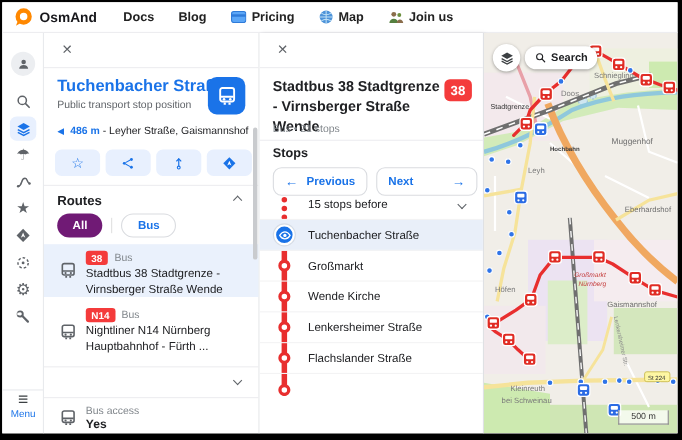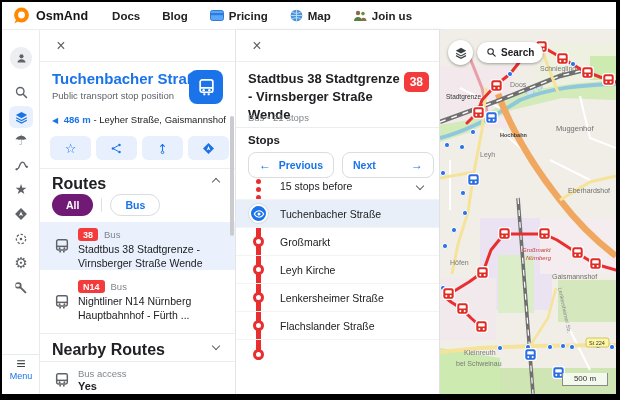--- a/index.html
+++ b/index.html
@@ -32,21 +32,21 @@
 
   
   .p1-title{position:absolute;left:12px;top:40px;font-size:15px;font-weight:bold;color:#1a73e8;}
   .p1-sub{position:absolute;left:12px;top:60px;font-size:9.5px;color:#5f6368;}
   .p1-busbtn{position:absolute;right:12px;top:40px;width:34px;height:34px;border-radius:8px;background:#1a73e8;display:flex;align-items:center;justify-content:center;color:#fff;cursor:pointer;}
   .bearing{position:absolute;left:12px;top:84px;width:178px;font-size:9.5px;color:#202124;white-space:nowrap;overflow:hidden;}
   .bearing .tri{color:#1a73e8;font-size:8px;margin-right:3px;}
   .bearing .dist{color:#1a73e8;font-weight:bold;}
   .actions{position:absolute;left:10px;top:106px;display:flex;gap:5px;}
   .act-btn{width:41px;height:24px;border-radius:6px;background:#e8f0fe;display:flex;align-items:center;justify-content:center;color:#1a73e8;cursor:pointer;font-size:13px;}
-  .sec-head{position:absolute;left:12px;font-size:16px;font-weight:bold;color:#202124;}
+  .sec-head{position:absolute;left:12px;font-size:12px;font-weight:bold;color:#202124;}
   .chev{display:inline-block;width:6px;height:6px;border-right:1.8px solid #5f6368;border-bottom:1.8px solid #5f6368;}
   .chev-up{transform:rotate(-135deg);} .chev-dn{transform:rotate(45deg);}
   .chips{position:absolute;left:12px;top:164px;display:flex;align-items:center;gap:8px;}
   .chip{height:22px;padding:0 14px;border-radius:12px;display:flex;align-items:center;font-size:10.5px;font-weight:bold;cursor:pointer;}
   .chip.on{background:#701a75;color:#fff;}
   .chip.off{background:#fff;color:#1a73e8;border:1px solid #dadce0;}
   .vsep{width:1px;height:14px;background:#e0e0e0;}
   .ritem{position:absolute;left:0;right:0;cursor:pointer;}
   .ritem.sel{background:#eaf1fc;}
   .ritem .bus-ic{position:absolute;left:14px;top:50%;margin-top:-8px;color:#5f6368;}
@@ -303,21 +303,20 @@
             <use href="#ic-bus"></use>
           </svg>
       <div class="badge-row">
         <span class="badge">N14</span>
         <span class="rtype">Bus</span>
       </div>
       <div class="rname">Nightliner N14 Nürnberg Hauptbahnhof - Fürth ...</div>
     </div>
 
     <div class="divider" style="top:303px"></div>
-    <div class="sec-head" style="top:311px">Nearby Routes</div>
     <span class="chev chev-dn" style="position:absolute;right:16px;top:313px"></span>
     <div class="divider" style="top:331px"></div>
     <div style="position:absolute;left:14px;top:342px;color:#5f6368"><svg width="16" height="16" viewBox="0 0 24 24">
             <use href="#ic-bus"></use>
           </svg></div>
     <div style="position:absolute;left:38px;top:338px" class="info-label">Bus access</div>
     <div style="position:absolute;left:38px;top:350px" class="info-value">Yes</div>
     <div class="scrollbar"></div>
   </div>
 
@@ -359,21 +358,21 @@
               </svg>
             </div>
         <span>Tuchenbacher Straße</span>
       </div>
       <div class="stop-row">
         <div class="stopmark"></div>
         <span>Großmarkt</span>
       </div>
       <div class="stop-row">
         <div class="stopmark"></div>
-        <span>Leyh Kirche</span>
+        <span>Wende Kirche</span>
       </div>
       <div class="stop-row">
         <div class="stopmark"></div>
         <span>Lenkersheimer Straße</span>
       </div>
       <div class="stop-row">
         <div class="stopmark"></div>
         <span>Flachslander Straße</span>
       </div>
       <div class="stop-row" style="border-bottom:none">

